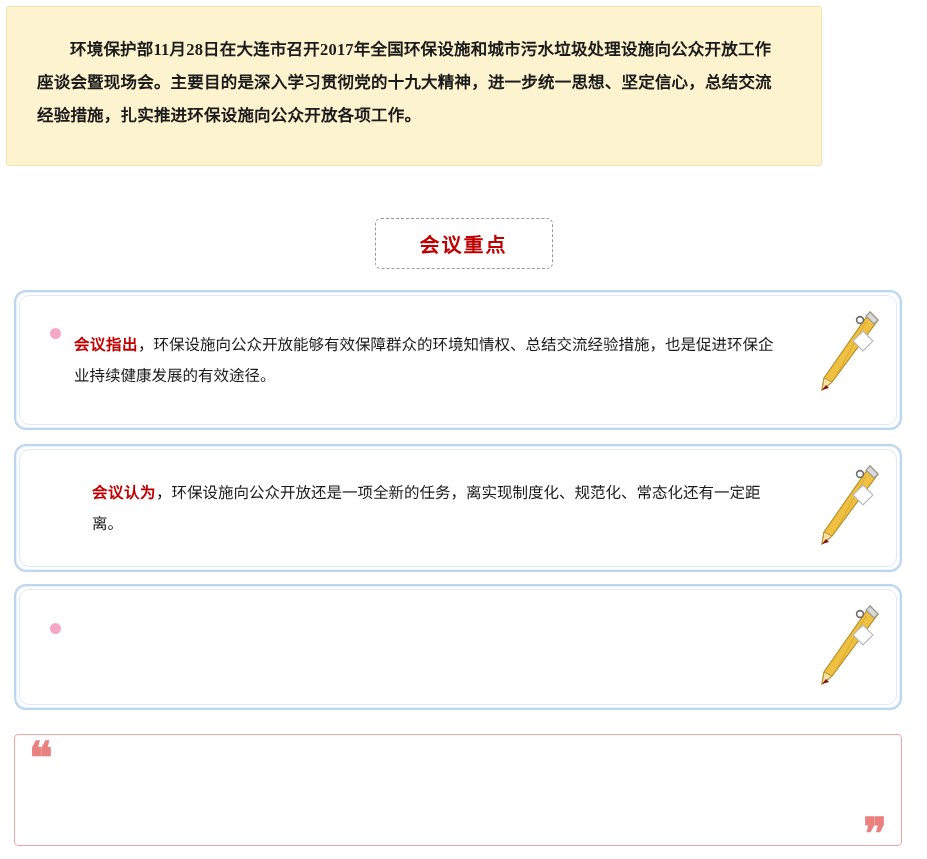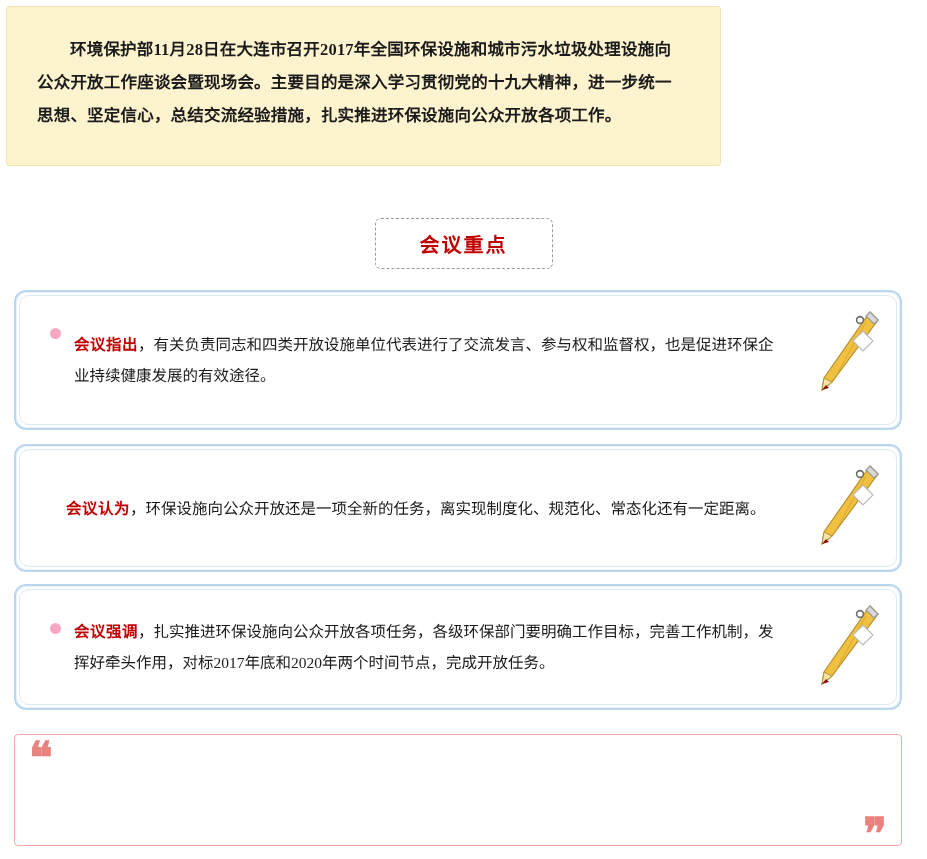--- a/index.html
+++ b/index.html
@@ -14,21 +14,21 @@
     color: #1a1a1a;
     position: relative;
     overflow: hidden;
   }
 
   
   .banner {
     position: absolute;
     left: 6px;
     top: 6px;
-    width: 715px;
+    width: 816px;
     height: 160px;
     background: #fdf3cf;
     border: 1px solid #f3e3ae;
     border-radius: 3px;
     box-sizing: border-box;
     padding: 26px 34px 0 30px;
   }
   .banner-text {
     font-size: 16.5px;
     line-height: 33px;
@@ -85,21 +85,21 @@
   #card2 { top: 444px; height: 128px; }
   #card3 { top: 584px; height: 126px; }
 
   .card-inner {
     position: relative;
     padding: 0 118px 0 34px;
     height: 100%;
     display: flex;
     align-items: center;
   }
-  #card2 .card-inner { padding-left: 50px; }
+  #card2 .card-inner { padding-left: 76px; }
 
   .bullet {
     position: absolute;
     left: 34px;
     top: 50%;
     width: 11px;
     height: 11px;
     margin-top: -32px;
     border-radius: 50%;
     background: #f5a7c4;
@@ -170,21 +170,21 @@
 </div>
 
 <div class="section-title-wrap">
   <div class="section-title">会议重点</div>
 </div>
 
 <div class="card" id="card1">
   <div class="card-inner">
     <span class="bullet"></span>
     <div class="card-text">
-      <span class="lead">会议指出</span><span>，</span><span>有关负责同志和四类开放设施单位代表进行了交流发言、参与权和监督权，也是促进环保企业持续健康发展的有效途径。</span>
+      <span class="lead">会议指出</span><span>，</span><span>环保设施向公众开放能够有效保障群众的环境知情权、总结交流经验措施，也是促进环保企业持续健康发展的有效途径。</span>
     </div>
     <svg class="pencil" viewBox="0 0 80 100">
       <polygon points="66,6 74,14 28,76 18,84 20,72" fill="#f0c040" stroke="#b8912c" stroke-width="1.2"></polygon>
       <polygon points="66,6 74,14 70,18 62,10" fill="#d9d9d9" stroke="#9a9a9a" stroke-width="1.2"></polygon>
       <polygon points="18,84 20,72 28,76" fill="#f7e3a6" stroke="#b8912c" stroke-width="1"></polygon>
       <polygon points="18,84 22,79 25,82" fill="#8a1111"></polygon>
       <path d="M32,70 L62,16" stroke="#d7a92f" stroke-width="1" fill="none"></path>
       <rect x="52" y="28" width="14" height="14" transform="rotate(45 59 35)" fill="#ffffff" stroke="#b9b9b9" stroke-width="1.2"></rect>
       <circle cx="56" cy="14" r="3.4" fill="#ffffff" stroke="#6b6b6b" stroke-width="1.6"></circle>
     </svg>
@@ -204,23 +204,20 @@
       <path d="M32,70 L62,16" stroke="#d7a92f" stroke-width="1" fill="none"></path>
       <rect x="52" y="28" width="14" height="14" transform="rotate(45 59 35)" fill="#ffffff" stroke="#b9b9b9" stroke-width="1.2"></rect>
       <circle cx="56" cy="14" r="3.4" fill="#ffffff" stroke="#6b6b6b" stroke-width="1.6"></circle>
     </svg>
   </div>
 </div>
 
 <div class="card" id="card3">
   <div class="card-inner">
     <span class="bullet"></span>
-    <div class="card-text">
-      <span class="lead">会议强调</span><span>，</span><span>扎实推进环保设施向公众开放各项任务，各级环保部门要明确工作目标，完善工作机制，发挥好牵头作用，对标2017年底和2020年两个时间节点，完成开放任务。</span>
-    </div>
     <svg class="pencil" viewBox="0 0 80 100">
       <polygon points="66,6 74,14 28,76 18,84 20,72" fill="#f0c040" stroke="#b8912c" stroke-width="1.2"></polygon>
       <polygon points="66,6 74,14 70,18 62,10" fill="#d9d9d9" stroke="#9a9a9a" stroke-width="1.2"></polygon>
       <polygon points="18,84 20,72 28,76" fill="#f7e3a6" stroke="#b8912c" stroke-width="1"></polygon>
       <polygon points="18,84 22,79 25,82" fill="#8a1111"></polygon>
       <path d="M32,70 L62,16" stroke="#d7a92f" stroke-width="1" fill="none"></path>
       <rect x="52" y="28" width="14" height="14" transform="rotate(45 59 35)" fill="#ffffff" stroke="#b9b9b9" stroke-width="1.2"></rect>
       <circle cx="56" cy="14" r="3.4" fill="#ffffff" stroke="#6b6b6b" stroke-width="1.6"></circle>
     </svg>
   </div>

